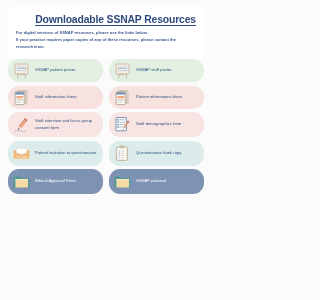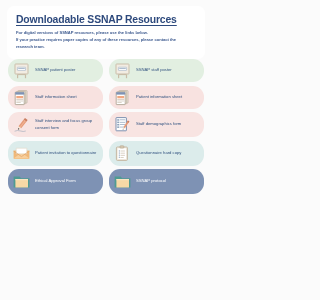--- a/index.html
+++ b/index.html
@@ -35,20 +35,21 @@
   .page-title {
     font-size: 10.4px;
     font-weight: bold;
     color: #2e4a7d;
     letter-spacing: -0.15px;
     text-decoration: underline;
     text-underline-offset: 1.5px;
     margin: 0 0 5px 0;
     line-height: 1.1;
     white-space: nowrap;
+    text-align: right;
   }
   .intro-line {
     font-size: 4.1px;
     font-weight: bold;
     color: #3d5a8f;
     line-height: 1.62;
     margin: 0;
     letter-spacing: -0.02px;
   }
 

